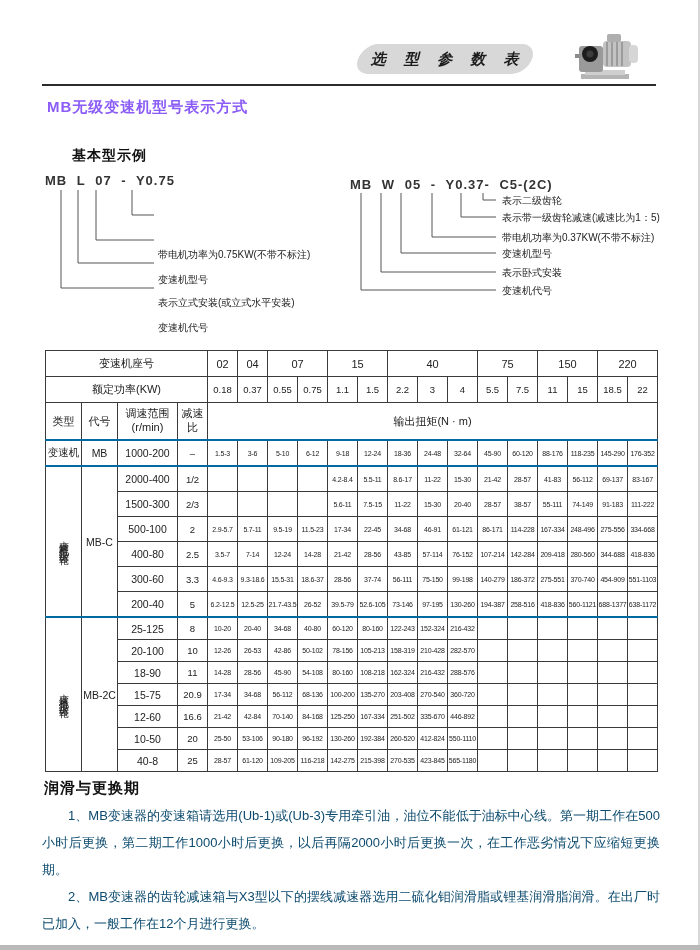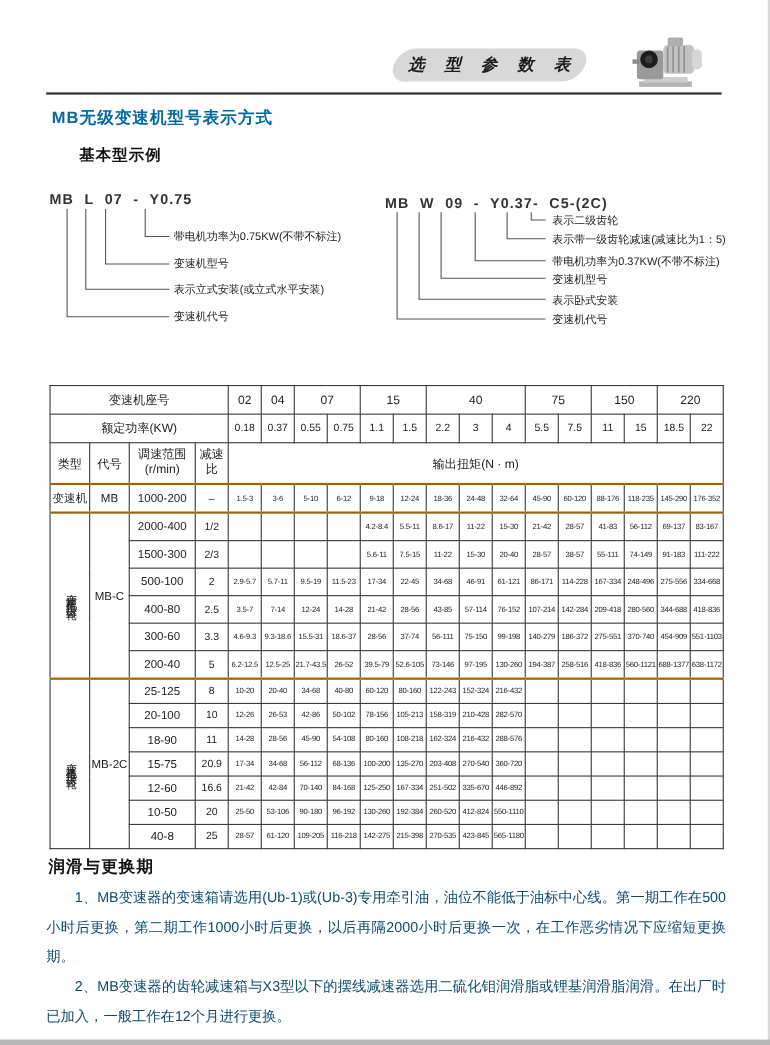--- a/index.html
+++ b/index.html
@@ -16,36 +16,36 @@
     position:absolute;left:358px;top:44px;width:174px;height:30px;background:#d8d8d8;
     border-radius:15px;transform:skewX(-20deg);display:flex;align-items:center;justify-content:center;
   }
   .banner span{
     transform:skewX(20deg);font-style:italic;font-weight:bold;font-size:15px;
     letter-spacing:7px;color:#1c1c1c;white-space:nowrap;padding-left:7px;
   }
   .header-rule{position:absolute;left:42px;top:84px;width:614px;height:2px;background:#2b2b2b;}
   .motor{position:absolute;left:573px;top:30px;width:70px;height:54px;}
 
-  .h1{position:absolute;left:47px;top:98px;font-size:15px;font-weight:bold;color:#0369a1;letter-spacing:1px;}
+  .h1{position:absolute;left:47px;top:98px;font-size:15px;font-weight:bold;color:#8b5cf6;letter-spacing:1px;}
   .h2{position:absolute;font-size:14px;font-weight:bold;color:#111;letter-spacing:1px;}
-  .h2.left{left:72px;top:132px;}
+  .h2.left{left:72px;top:147px;}
   .h2.right{left:368px;top:136px;}
 
   
   .diagram{position:absolute;}
   .diagram .code{
     position:absolute;left:0;top:0;font-size:13px;font-weight:bold;color:#333;
     letter-spacing:1px;word-spacing:5px;white-space:nowrap;
   }
   .diagram svg{position:absolute;left:0;top:0;}
   .dlabel{position:absolute;font-size:10px;color:#222;white-space:nowrap;}
   .dg-left{left:45px;top:170px;width:300px;height:135px;}
   .dg-left .code{top:3px;text-align:center;}
-  .dg-left .dlabel{left:113px;}
+  .dg-left .dlabel{left:113px;margin-top:40px;}
   .dg-right{left:350px;top:175px;width:348px;height:130px;}
   .dg-right .code{top:2px;}
   .dg-right .dlabel{left:152px;}
 
   
   .tbl-title{position:absolute;left:47px;top:324px;font-size:14px;font-weight:bold;color:#111;letter-spacing:0.5px;}
   table.spec{
     position:absolute;left:45px;top:350px;width:613px;border-collapse:collapse;table-layout:fixed;
   }
   table.spec td{border:1px solid #3a3a3a;text-align:center;vertical-align:middle;padding:0;overflow:hidden;}
@@ -55,21 +55,21 @@
   tr.hr3 td{height:36px;font-size:11px;}
   td.pre{white-space:pre-line;font-size:10px;line-height:1.25;}
   td.rg{font-size:10.5px;}
   td.rt{font-size:9.5px;}
   td.tq{font-size:7px;letter-spacing:-0.2px;}
   td.tcell{font-size:10.5px;}
   td.ccell{font-size:10.5px;}
   span.vtext{writing-mode:vertical-rl;text-orientation:upright;font-size:10px;letter-spacing:2px;line-height:1;}
   tr.g0 td,tr.g1 td{height:24px;}
   tr.g2 td{height:21px;}
-  tr.gs td{border-top:2px solid #a16207;}
+  tr.gs td{border-top:2px solid #0369a1;}
 
   
   .lube-title{position:absolute;left:44px;top:779px;font-size:15px;font-weight:bold;color:#111;letter-spacing:1px;}
   .lube{position:absolute;left:42px;top:802px;width:618px;font-size:13px;color:#0c4a6e;}
   .lube p{margin:0;text-indent:2em;line-height:27px;text-align:justify;}
 </style>
 </head>
 <body>
 
 <div class="page">
@@ -105,21 +105,21 @@
       <path d="M51,20 V70 H109" fill="none" stroke="#555" stroke-width="1"></path>
       <path d="M87,20 V45 H109" fill="none" stroke="#555" stroke-width="1"></path>
     </svg>
     <div class="dlabel" style="top:38px">带电机功率为0.75KW(不带不标注)</div>
     <div class="dlabel" style="top:63px">变速机型号</div>
     <div class="dlabel" style="top:86px">表示立式安装(或立式水平安装)</div>
     <div class="dlabel" style="top:111px">变速机代号</div>
   </div>
 
   <div class="diagram dg-right">
-    <div class="code">MB W 09 - Y0.37- C5-(2C)</div>
+    <div class="code">MB W 05 - Y0.37- C5-(2C)</div>
     <svg width="348" height="130">
       <path d="M133,18 V25 H146" fill="none" stroke="#555" stroke-width="1"></path>
       <path d="M111,18 V42 H146" fill="none" stroke="#555" stroke-width="1"></path>
       <path d="M82,18 V62 H146" fill="none" stroke="#555" stroke-width="1"></path>
       <path d="M51,18 V78 H146" fill="none" stroke="#555" stroke-width="1"></path>
       <path d="M31,18 V97 H146" fill="none" stroke="#555" stroke-width="1"></path>
       <path d="M11,18 V115 H146" fill="none" stroke="#555" stroke-width="1"></path>
     </svg>
     <div class="dlabel" style="top:19px">表示二级齿轮</div>
     <div class="dlabel" style="top:36px">表示带一级齿轮减速(减速比为1：5)</div>

